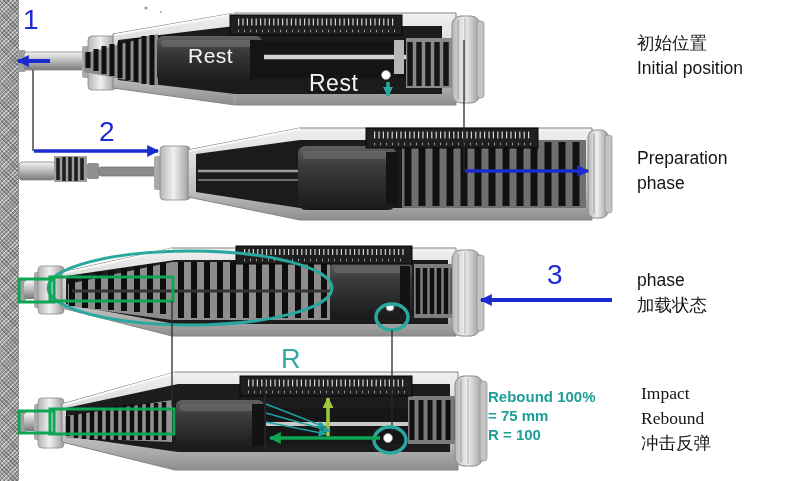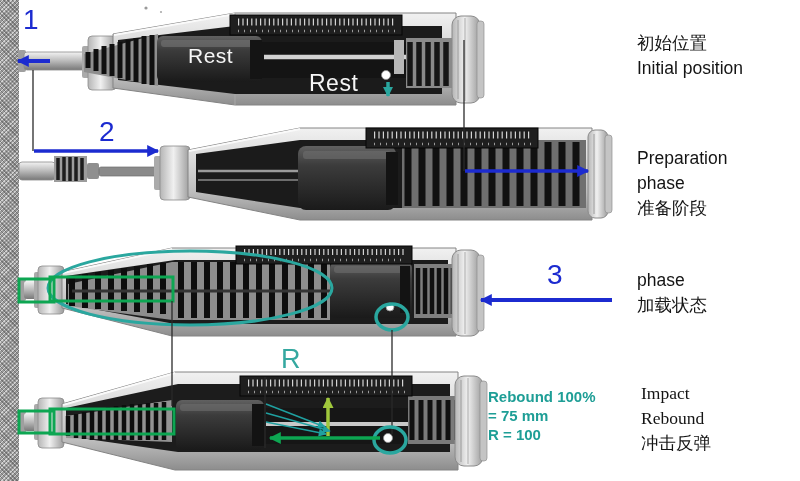--- a/index.html
+++ b/index.html
@@ -285,21 +285,20 @@
     <div>R = 100</div>
   </div>
 
   <div class="stage-label" style="left:637px;top:31px;">
     <div>初始位置</div>
     <div>Initial position</div>
   </div>
   <div class="stage-label" style="left:637px;top:146px;">
     <div>Preparation</div>
     <div>phase</div>
-    <div>准备阶段</div>
   </div>
   <div class="stage-label" style="left:637px;top:268px;">
     <div>phase</div>
     <div>加载状态</div>
   </div>
   <div class="stage-label" style="left:641px;top:381px;font-family:Liberation Serif, serif;">
     <div>Impact</div>
     <div>Rebound</div>
     <div>冲击反弹</div>
   </div>

